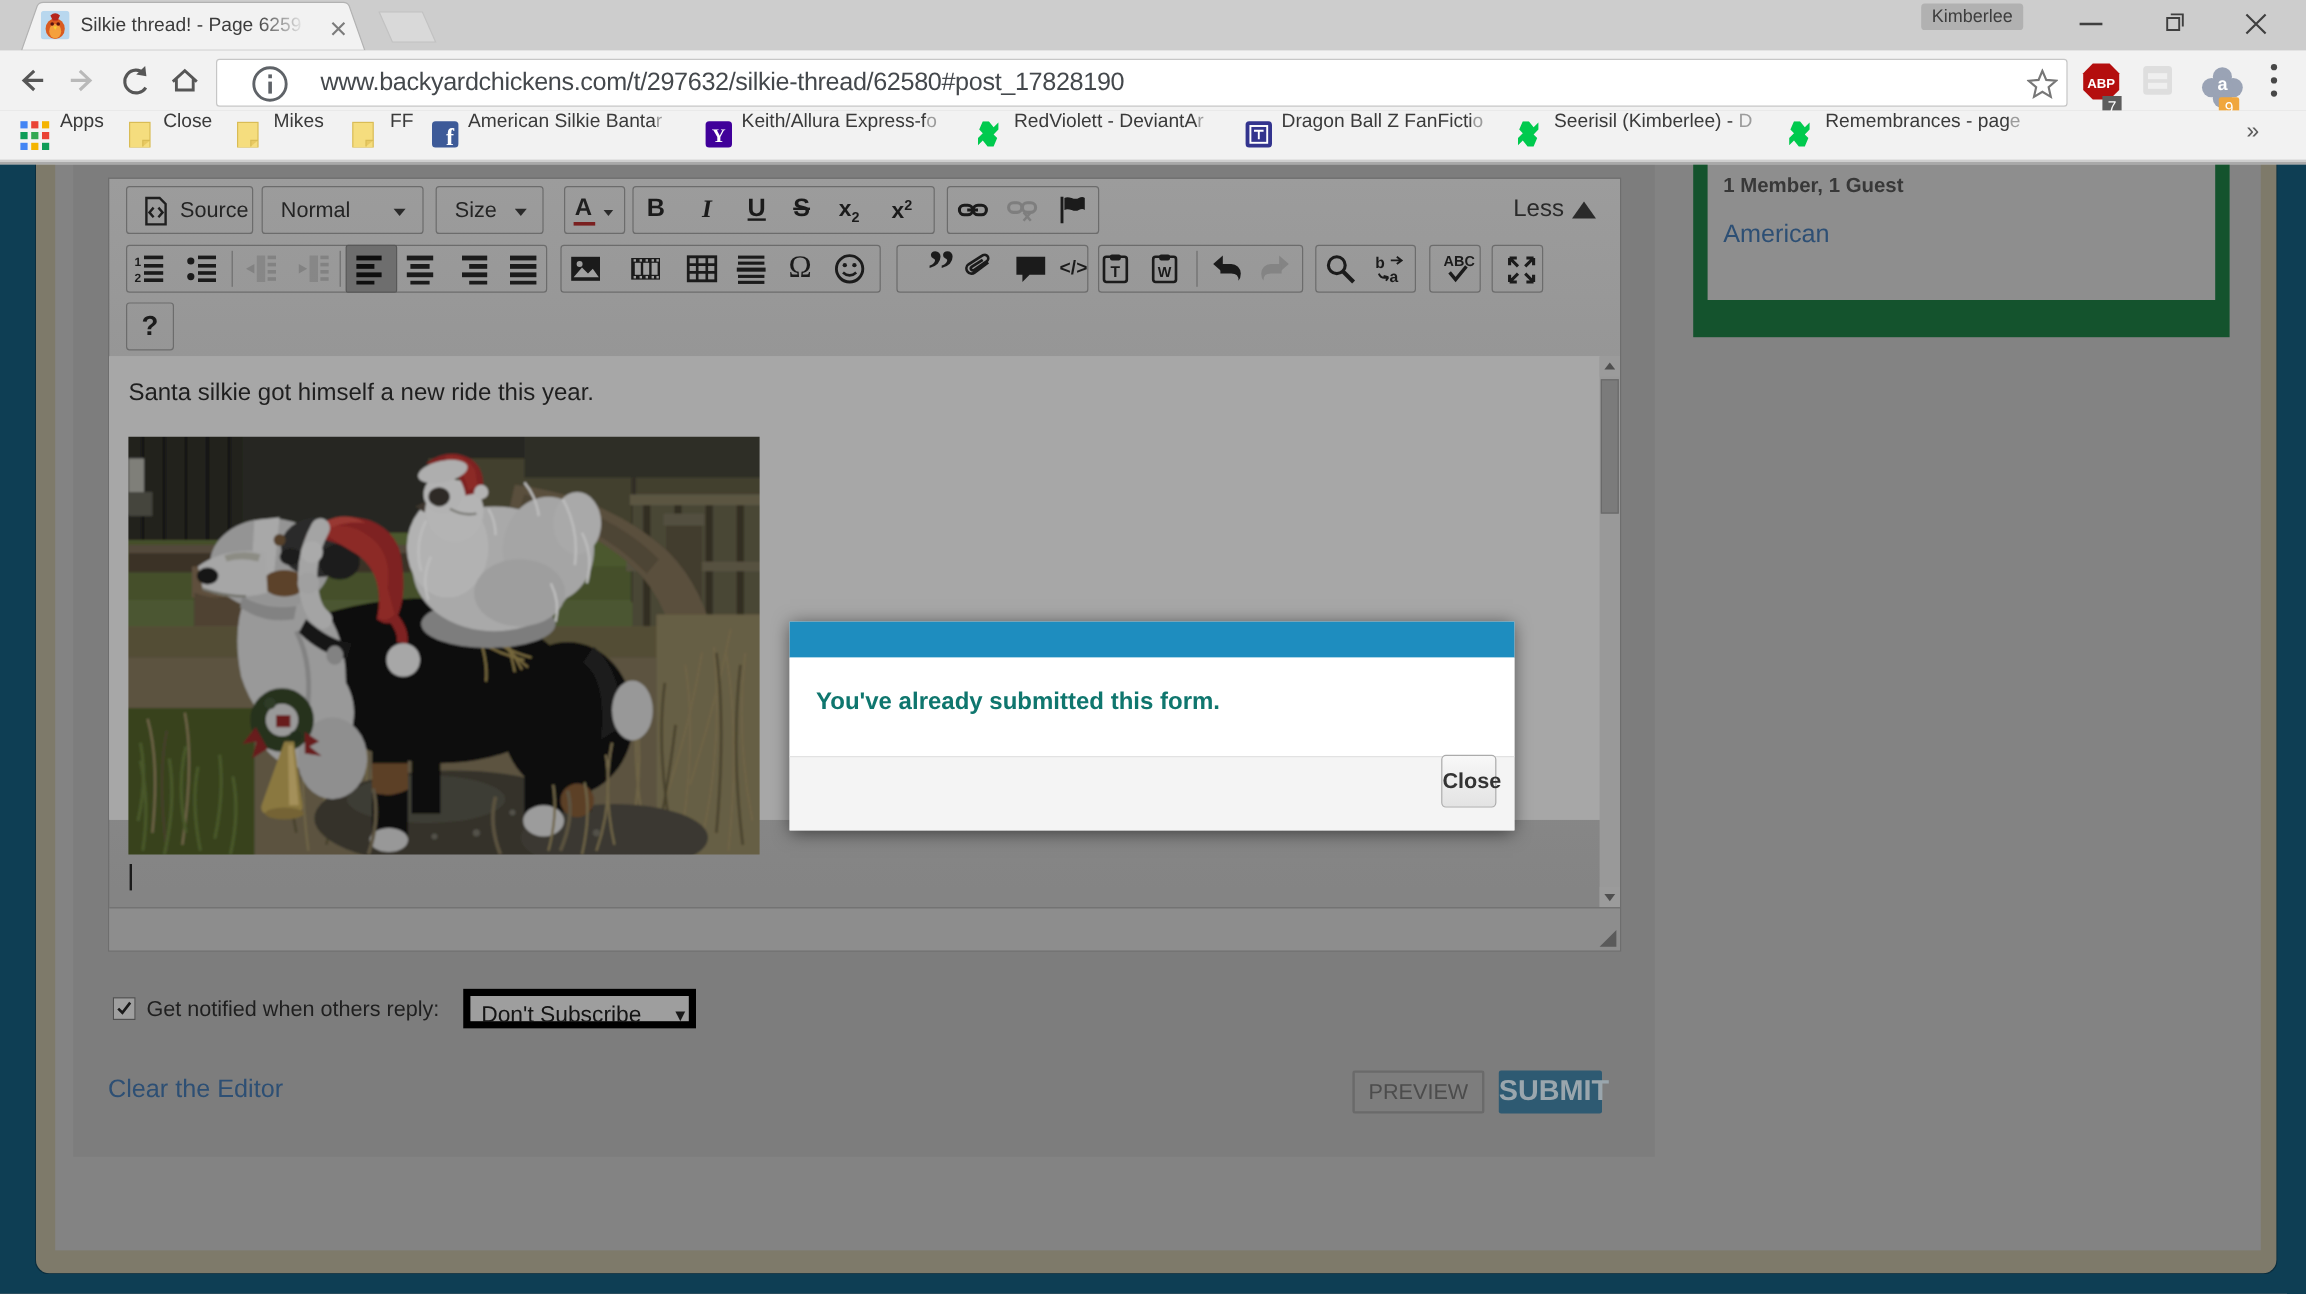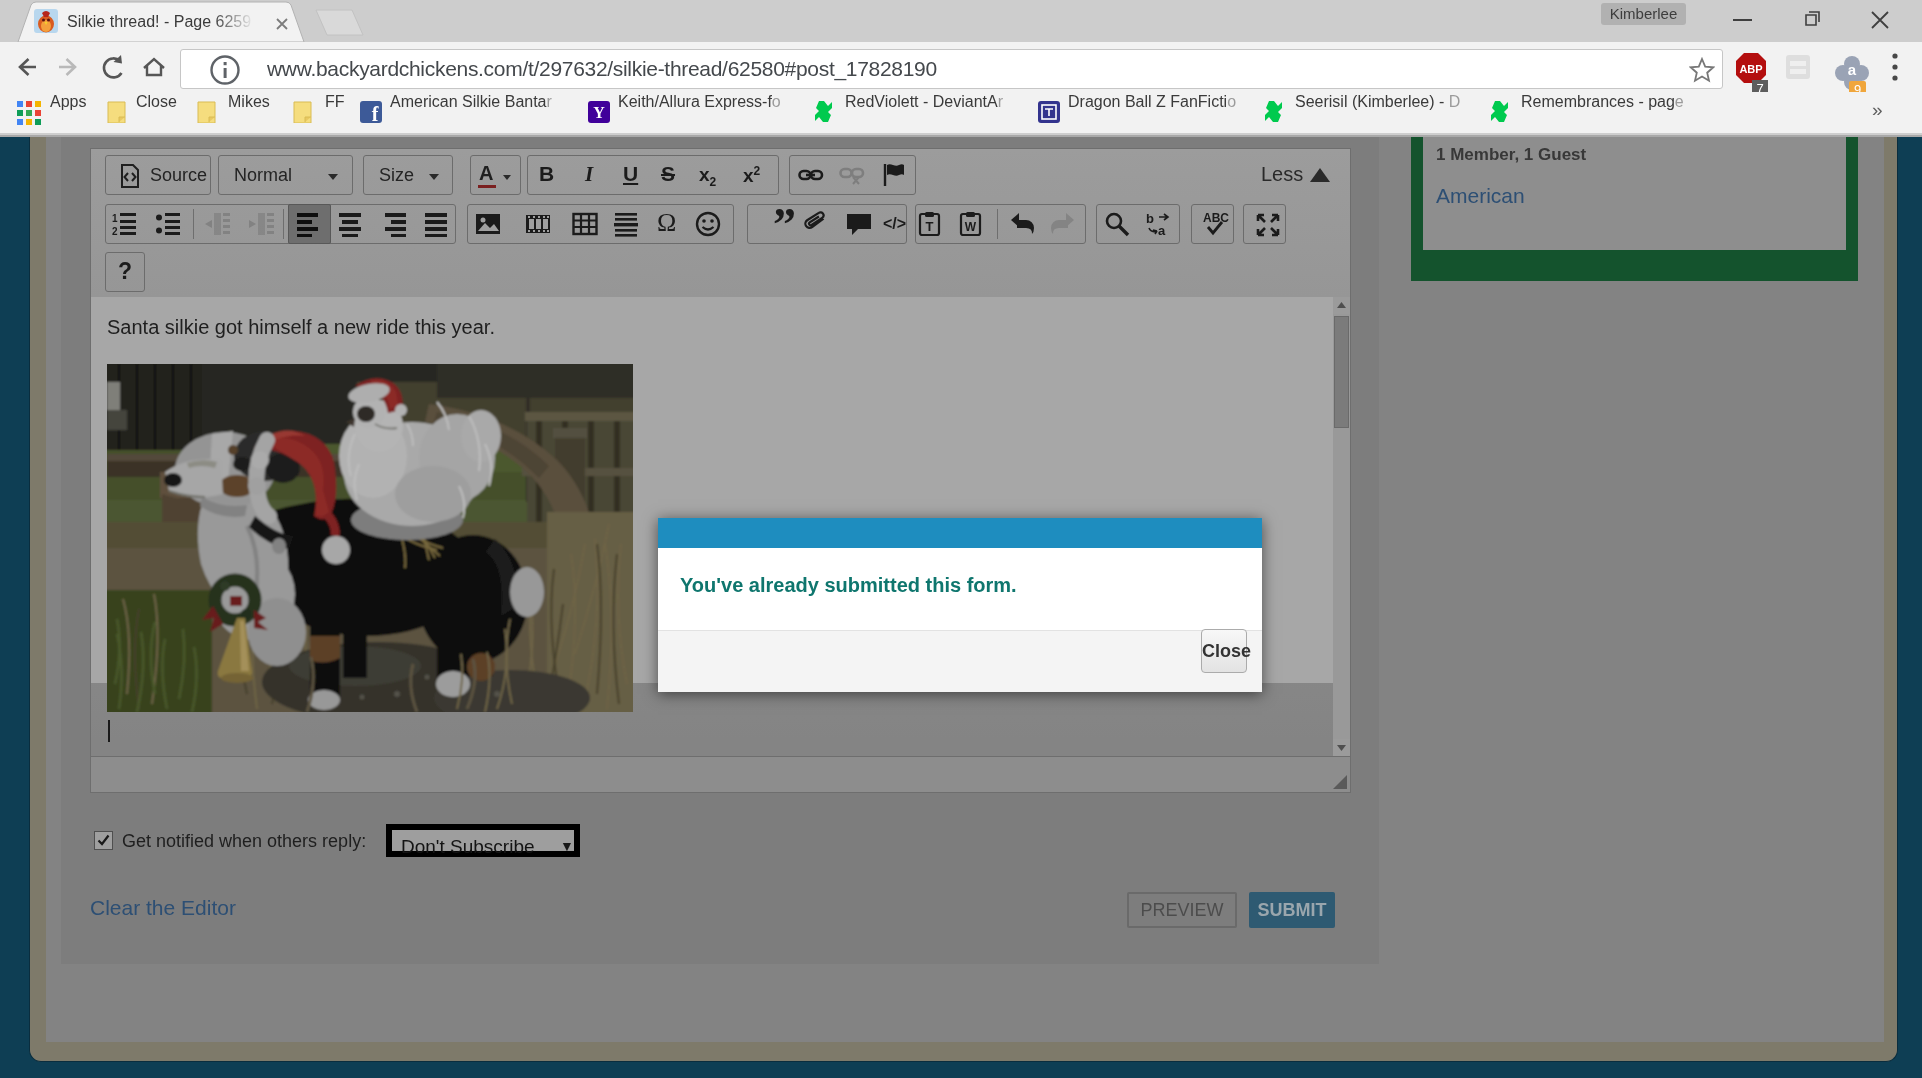--- a/index.html
+++ b/index.html
@@ -32,21 +32,21 @@
 .tbtn { position:absolute; height:40px; border:1px solid #6c6c6c; border-radius:3px; color:#242424; }
 .tgroup { position:absolute; height:40px; border:1px solid #6c6c6c; border-radius:3px; }
 .ticon { position:absolute; top:7px; width:26px; height:26px; }
 #edcontent { position:absolute; left:0px; top:148px; width:1259px; height:386px; background:#a7a7a7; }
 #edbottom { position:absolute; left:0; bottom:0; width:100%; height:36px; border-top:1px solid #6e6e6e; background:#8d8d8d; }
 #scrollbar { position:absolute; right:0; top:148px; width:17px; height:459px; background:#999999; }
 
 
 .link { color:#2d4f74; }
 #preview { position:absolute; left:1081px; top:756px; width:110px; height:36px; border:2px solid #6a6a6a; border-radius:2px; color:#4c4c4c; font-size:18px; text-align:center; line-height:33px; }
-#submit { position:absolute; left:1203px; top:756px; width:86px; height:36px; background:#2e5a72; border-radius:2px; color:#9aa6ad; font-size:18px; font-weight:bold; text-align:center; line-height:36px; }
+#submit { position:absolute; left:1203px; top:756px; width:86px; height:36px; background:#2e5a72; border-radius:2px; color:#9aa6ad; font-size:24px; font-weight:bold; text-align:center; line-height:36px; }
 
 
 #sidewrap { position:absolute; left:1365px; top:0; width:447px; height:145px; background:#14532d; }
 #sidebox { position:absolute; left:12px; top:0; width:423px; height:114px; background:#8e8e8e; }
 
 
 #crumbs { position:absolute; left:2px; top:863px; width:1834px; border-top:1px dotted #6a6a6a; padding:17px 0 0 15px; font-size:17px; color:#5a5a5a; }
 #crumbs a { color:#32506e; text-decoration:none; }
 
 

